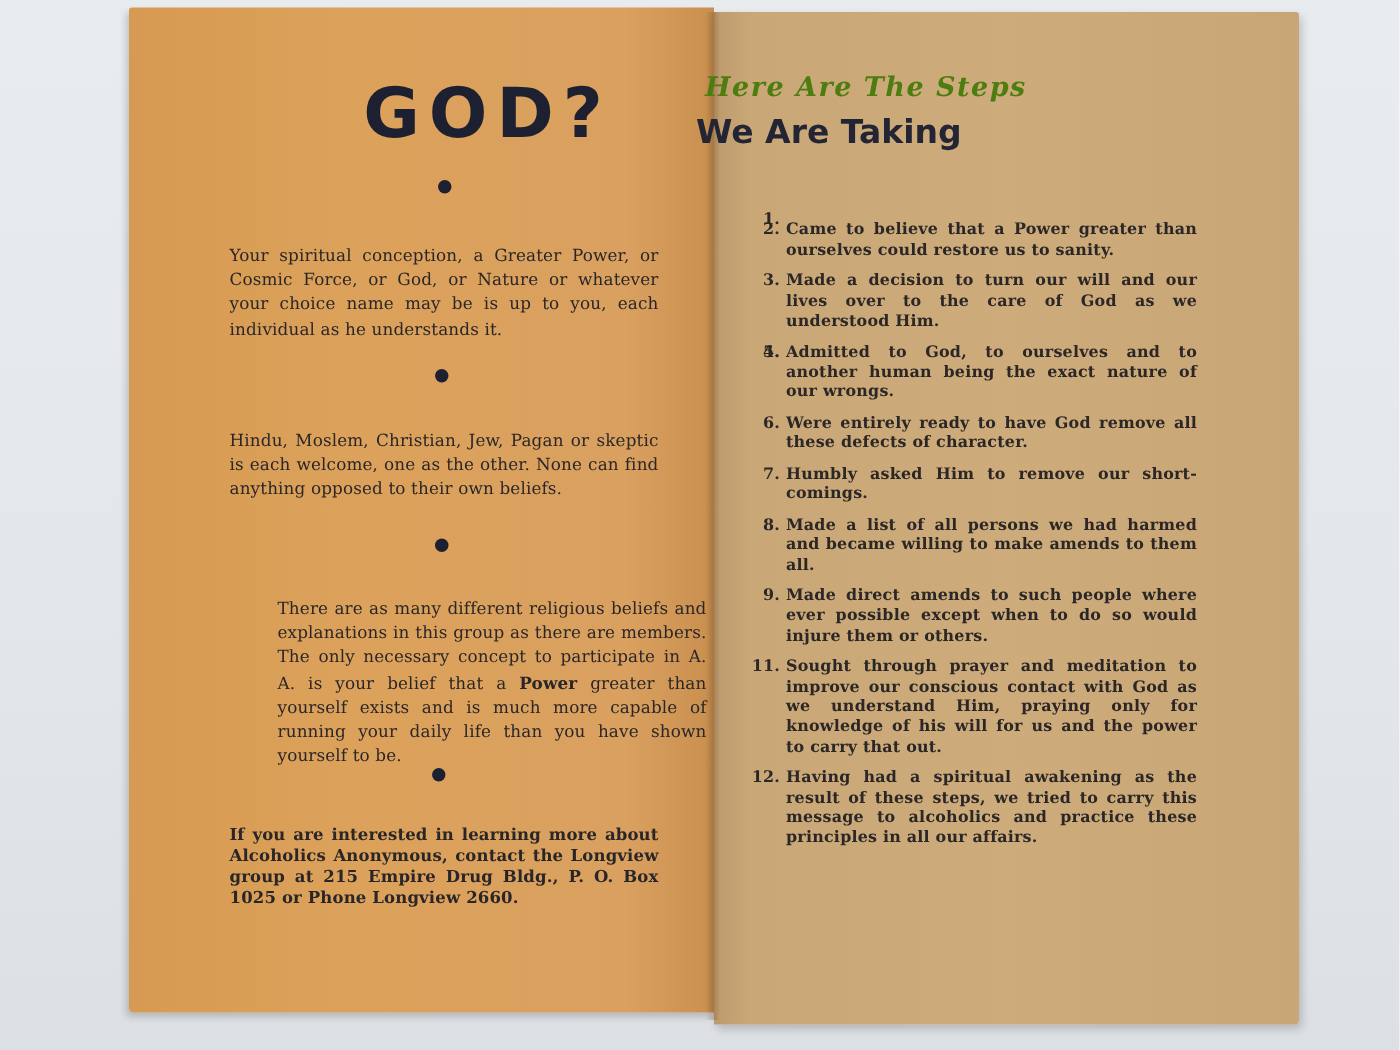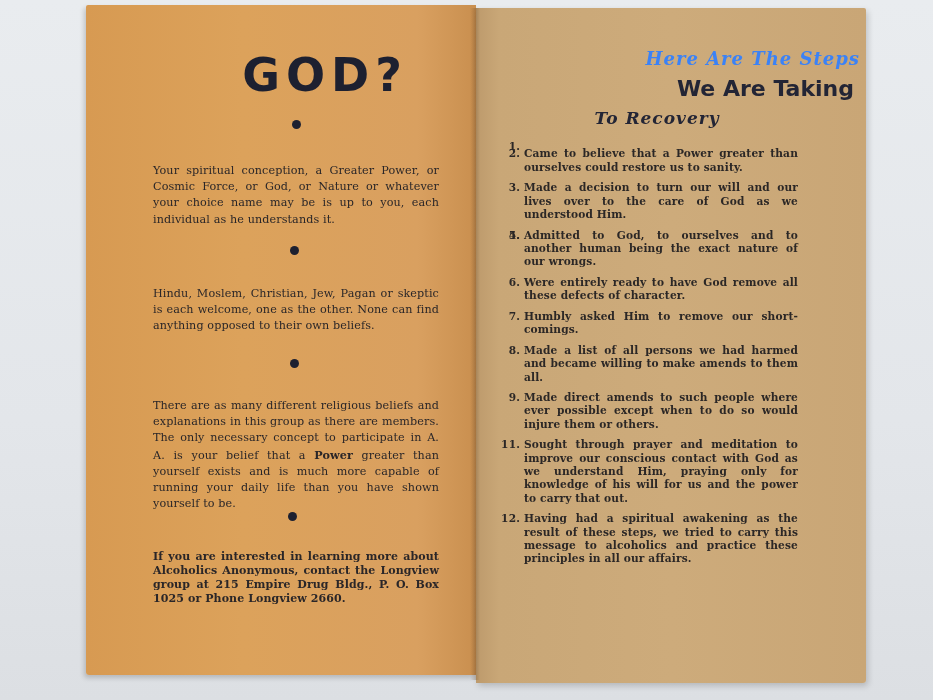--- a/index.html
+++ b/index.html
@@ -39,26 +39,26 @@
     .para {
       position: absolute; left: 153px; width: 286px;
       font-size: 11.2px; line-height: 16.2px; text-align: justify; color: #2a2628;
       letter-spacing: 0.1px;
     }
     .para b { font-weight: bold; }
     .para.contact { font-weight: bold; font-size: 11px; line-height: 14px; }
 
     
     .steps-head1 {
-      position: absolute; left: 476px; top: 48px; width: 390px; text-align: right;
+      position: absolute; left: 476px; top: 48px; width: 390px; text-align: left;
       font-family: "DejaVu Serif", serif; font-style: italic; font-weight: bold; font-size: 18px;
-      color: #3b82f6; letter-spacing: 1px; transform: translateX(-6px);
+      color: #4d7c0f; letter-spacing: 1px; transform: translateX(-6px);
     }
     .steps-head2 {
-      position: absolute; left: 476px; top: 76px; width: 390px; text-align: right;
+      position: absolute; left: 476px; top: 76px; width: 390px; text-align: left;
       font-family: "DejaVu Sans", sans-serif; font-weight: bold; font-size: 22px;
       color: #232535; transform: translateX(-12px);
     }
     .steps-head3 {
       position: absolute; left: 476px; top: 108px; width: 390px; text-align: center;
       font-family: "DejaVu Serif", serif; font-style: italic; font-weight: bold; font-size: 17px;
       color: #232535; letter-spacing: 1px; transform: translateX(-14px);
     }
     .steps {
       position: absolute; left: 500px; top: 140px; width: 298px;
@@ -86,29 +86,28 @@
   <div class="dot" style="left:292px; top:120px;"></div>
 
   <div class="para" style="top:163px;">Your spiritual conception, a Greater Power, or Cosmic Force, or God, or Nature or whatever your choice name may be is up to you, each individual as he understands it.</div>
 
   <div class="dot" style="left:290px; top:246px;"></div>
 
   <div class="para" style="top:286px;">Hindu, Moslem, Christian, Jew, Pagan or skeptic is each welcome, one as the other. None can find anything opposed to their own beliefs.</div>
 
   <div class="dot" style="left:290px; top:359px;"></div>
 
-  <div class="para" style="top:398px;"><span>There are as many different religious beliefs and explanations in this group as there are members. The only necessary concept to participate in A. A. is your belief that a </span><b>Power</b><span> greater than yourself exists and is much more capable of running your daily life than you have shown yourself to be.</span></div>
+  <div class="para" style="top:398px;margin-left:32px;"><span>There are as many different religious beliefs and explanations in this group as there are members. The only necessary concept to participate in A. A. is your belief that a </span><b>Power</b><span> greater than yourself exists and is much more capable of running your daily life than you have shown yourself to be.</span></div>
 
   <div class="dot" style="left:288px; top:512px;"></div>
 
   <div class="para contact" style="top:550px;">If you are interested in learning more about Alcoholics Anonymous, contact the Longview group at 215 Empire Drug Bldg., P. O. Box 1025 or Phone Longview 2660.</div>
 
   <div class="steps-head1">Here Are The Steps</div>
   <div class="steps-head2">We Are Taking</div>
-  <div class="steps-head3">To Recovery</div>
 
   <ol class="steps">
     <li class="step"><span class="num">1.</span></li>
     <li class="step"><span class="num">2.</span><span>Came to believe that a Power greater than ourselves could restore us to sanity.</span></li>
     <li class="step"><span class="num">3.</span><span>Made a decision to turn our will and our lives over to the care of God as we understood Him.</span></li>
     <li class="step"><span class="num">4.</span></li>
     <li class="step"><span class="num">5.</span><span>Admitted to God, to ourselves and to another human being the exact nature of our wrongs.</span></li>
     <li class="step"><span class="num">6.</span><span>Were entirely ready to have God remove all these defects of character.</span></li>
     <li class="step"><span class="num">7.</span><span>Humbly asked Him to remove our short-comings.</span></li>
     <li class="step"><span class="num">8.</span><span>Made a list of all persons we had harmed and became willing to make amends to them all.</span></li>

